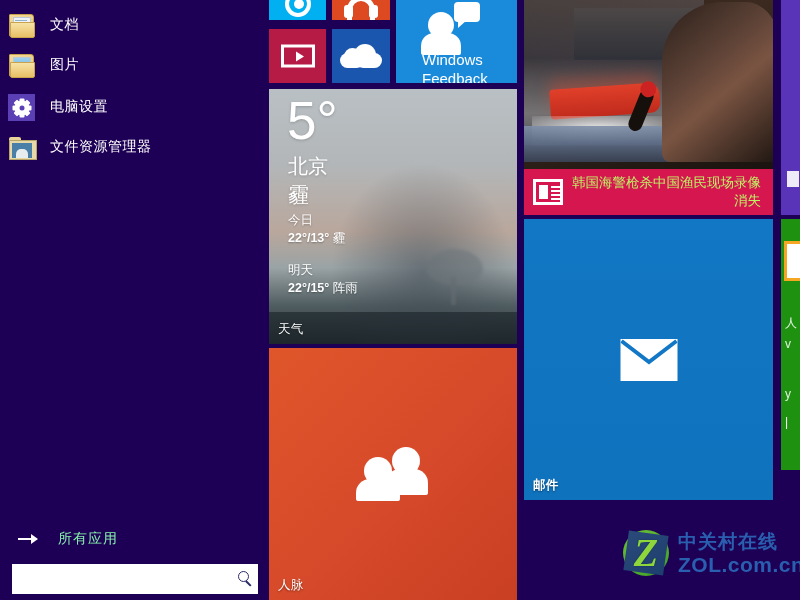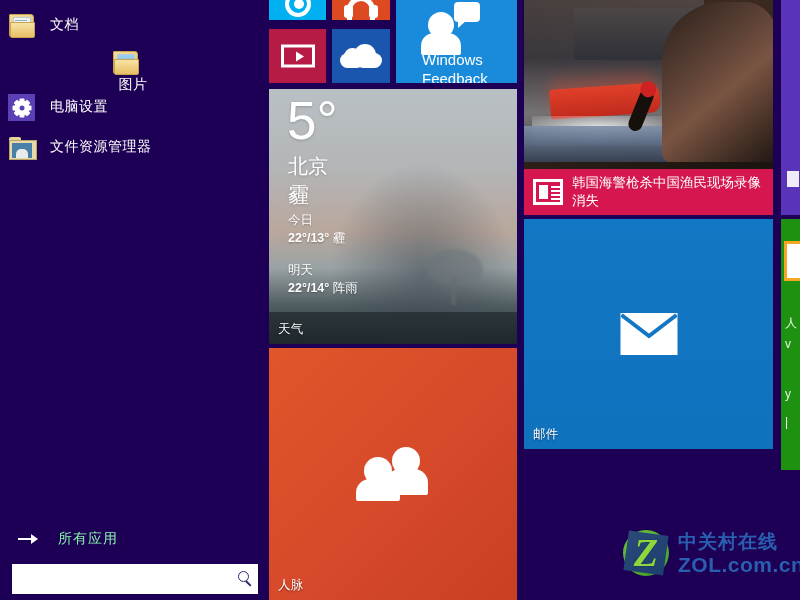--- a/index.html
+++ b/index.html
@@ -232,22 +232,22 @@
   #tile-weather { left:269px; top:89px; width:248px; height:255px;
      background:
        radial-gradient(ellipse at 62% 72%, rgba(60,70,80,0.55) 0%, rgba(60,70,80,0) 42%),
        linear-gradient(180deg, #b9c0c4 0%, #b3b6b8 30%, #b9a79c 56%, #9aa3a5 70%, #4f5c60 85%, #2b3538 100%);
   }
   #tile-people { left:269px; top:348px; width:248px; height:252px;
      background: linear-gradient(135deg,#e0562a 0%, #d6492a 55%, #c93f22 100%); }
 
   #tile-news { left:524px; top:-32px; width:249px; height:247px;
      background: linear-gradient(160deg,#2a2018 0%, #3c2a20 35%, #241a14 70%, #120d0a 100%); }
-  #tile-mail { left:524px; top:219px; width:249px; height:230px;
-     background: linear-gradient(180deg,#1277c4 0%, #0f72bd 100%); }
+  #tile-mail { left:524px; top:219px; width:249px; height:281px;
+     background: linear-gradient(180deg,#1277c4 0%, #0f72bd 100%); font-weight: bold; }
 
   #tile-purple-edge { left:781px; top:-32px; width:60px; height:247px; background:#5a34b8; }
   #tile-green-edge  { left:781px; top:219px; width:60px; height:251px; background:#1f9110; }
 
   
   .w-temp {
     position: absolute; left: 18px; top: 4px;
     color: #fff; font-size: 53px; font-weight: 300;
     line-height: 1.05;
     text-shadow: 0 1px 3px rgba(0,0,0,0.2);
@@ -529,25 +529,26 @@
     width: 9px; height: 14px;
     background: #fff;
   }
   #tile-news .news-icon .ln {
     position: absolute; left: 15px; top: 4px;
     width: 9px; height: 2px;
     background: #fff;
     box-shadow: 0 4px 0 #fff, 0 8px 0 #fff, 0 12px 0 #fff;
   }
   #tile-news .headline {
-    margin-left: 9px;
-    color: #ffffff;
+    margin-left: 3px;
+    color: #bef264;
     font-size: 13.5px;
     line-height: 18px;
     max-width: 195px;
+    text-align: right;
   }
 
   
   #tile-purple-edge .hint {
     position: absolute; left: 6px; bottom: 28px;
     width: 12px; height: 16px;
     background: #fff; opacity: .9;
   }
   
   #tile-green-edge .hintbox {
@@ -633,21 +634,21 @@
         <span class="ic-folder">
           <span class="back"></span>
           <span class="sheet"></span>
           <span class="sheet-lines"></span>
           <span class="front"></span>
         </span>
       </span>
       <span class="side-label">文档</span>
     </div>
 
-    <div class="side-item" style="top:48px;flex-direction:column;">
+    <div class="side-item" style="top:48px;">
       <span class="side-icon">
         <span class="ic-folder pics">
           <span class="back"></span>
           <span class="sheet"></span>
           <span class="front"></span>
         </span>
       </span>
       <span class="side-label">图片</span>
     </div>
 
@@ -743,21 +744,21 @@
     <div class="w-temp">5°</div>
     <div class="w-city">北京</div>
     <div class="w-cond">霾</div>
     <div class="w-f today">
       <span>今日</span><br>
       <b>22°/13°</b>
       <span>霾</span>
     </div>
     <div class="w-f tomorrow">
       <span>明天</span><br>
-      <b>22°/14°</b>
+      <b>22°/15°</b>
       <span>阵雨</span>
     </div>
     <div class="w-bottom-strip"></div>
     <div class="tile-label">天气</div>
   </div>
 
   <div class="tile" id="tile-people">
     <span class="people-glyph">
       <span class="h2"></span>
       <span class="b2"></span>

